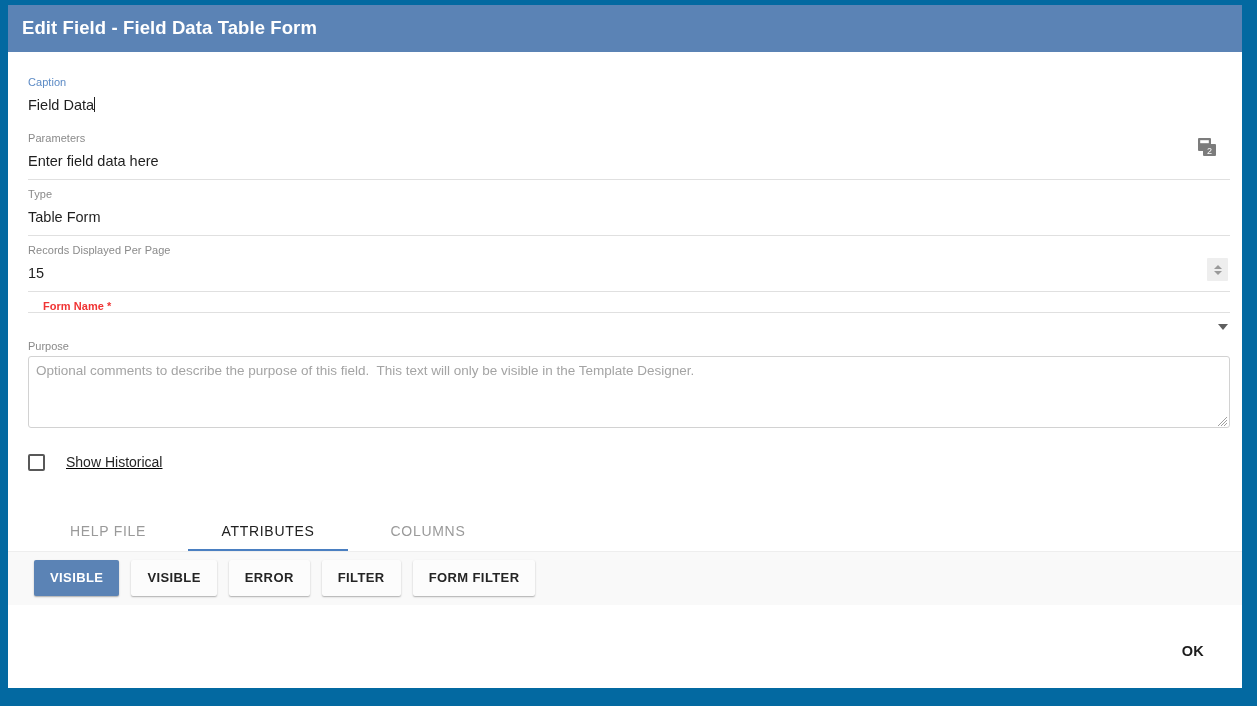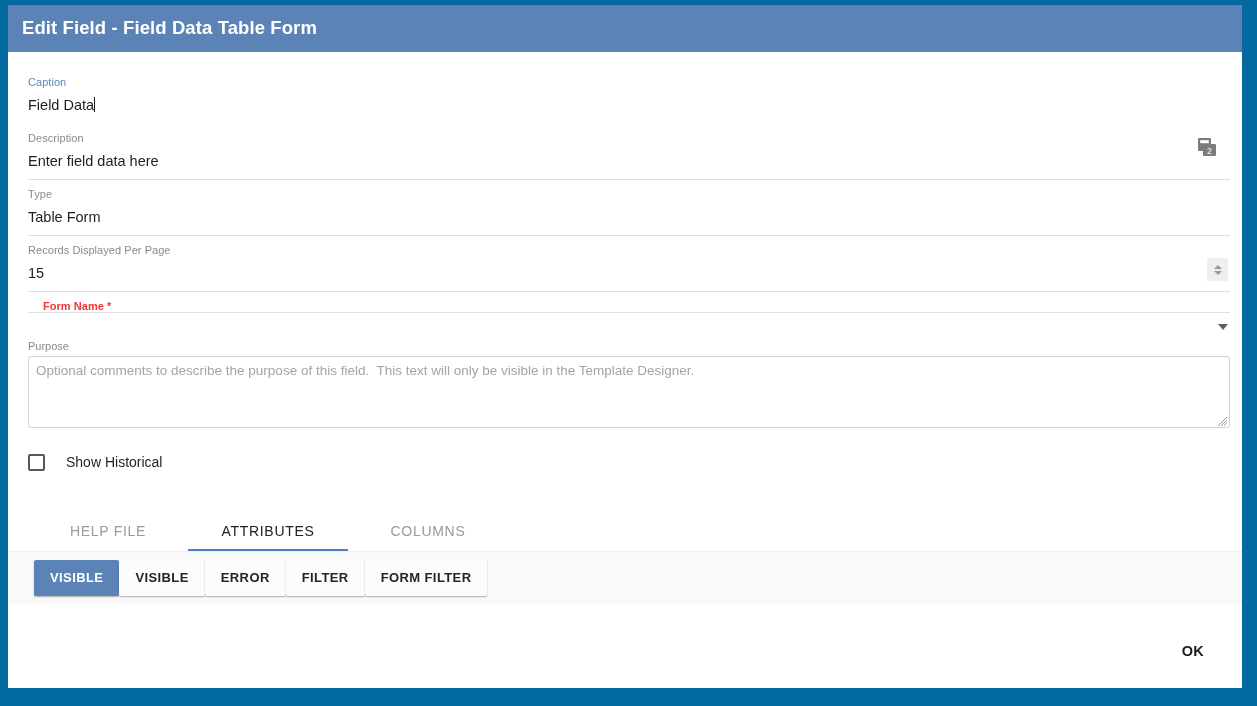--- a/index.html
+++ b/index.html
@@ -199,20 +199,21 @@
     width: 13px;
     height: 13px;
     cursor: nwse-resize;
   }
 
   
   .check-row {
     display: flex;
     align-items: center;
     padding: 26px 0 0 20px;
+    text-decoration: underline;
   }
   .checkbox {
     width: 17px;
     height: 17px;
     border: 2px solid #585858;
     border-radius: 2px;
     background: #ffffff;
     box-sizing: border-box;
     cursor: pointer;
   }
@@ -253,20 +254,21 @@
     bottom: 0;
     height: 2px;
     background: #4a7fc1;
   }
 
   
   .attr-strip {
     background: #f9f9f9;
     padding: 11px 0 12px 26px;
     display: flex;
+    gap: 12px;
     align-items: center;
     height: 53px;
     box-sizing: border-box;
   }
   .attr-btn {
     background: #fcfcfc;
     color: #242424;
     font-size: 13px;
     font-weight: bold;
     letter-spacing: 0.4px;
@@ -333,21 +335,21 @@
       </span>
 
       <div class="fields">
 
         <div class="field">
           <label class="field-label focused">Caption</label>
           <span class="field-value"><span>Field Data</span><span class="caret"></span></span>
         </div>
 
         <div class="field">
-          <label class="field-label">Description</label>
+          <label class="field-label">Parameters</label>
           <span class="field-value">Enter field data here</span>
           <span class="field-underline"></span>
         </div>
 
         <div class="field">
           <label class="field-label">Type</label>
           <span class="field-value">Table Form</span>
           <span class="field-underline"></span>
         </div>
 

